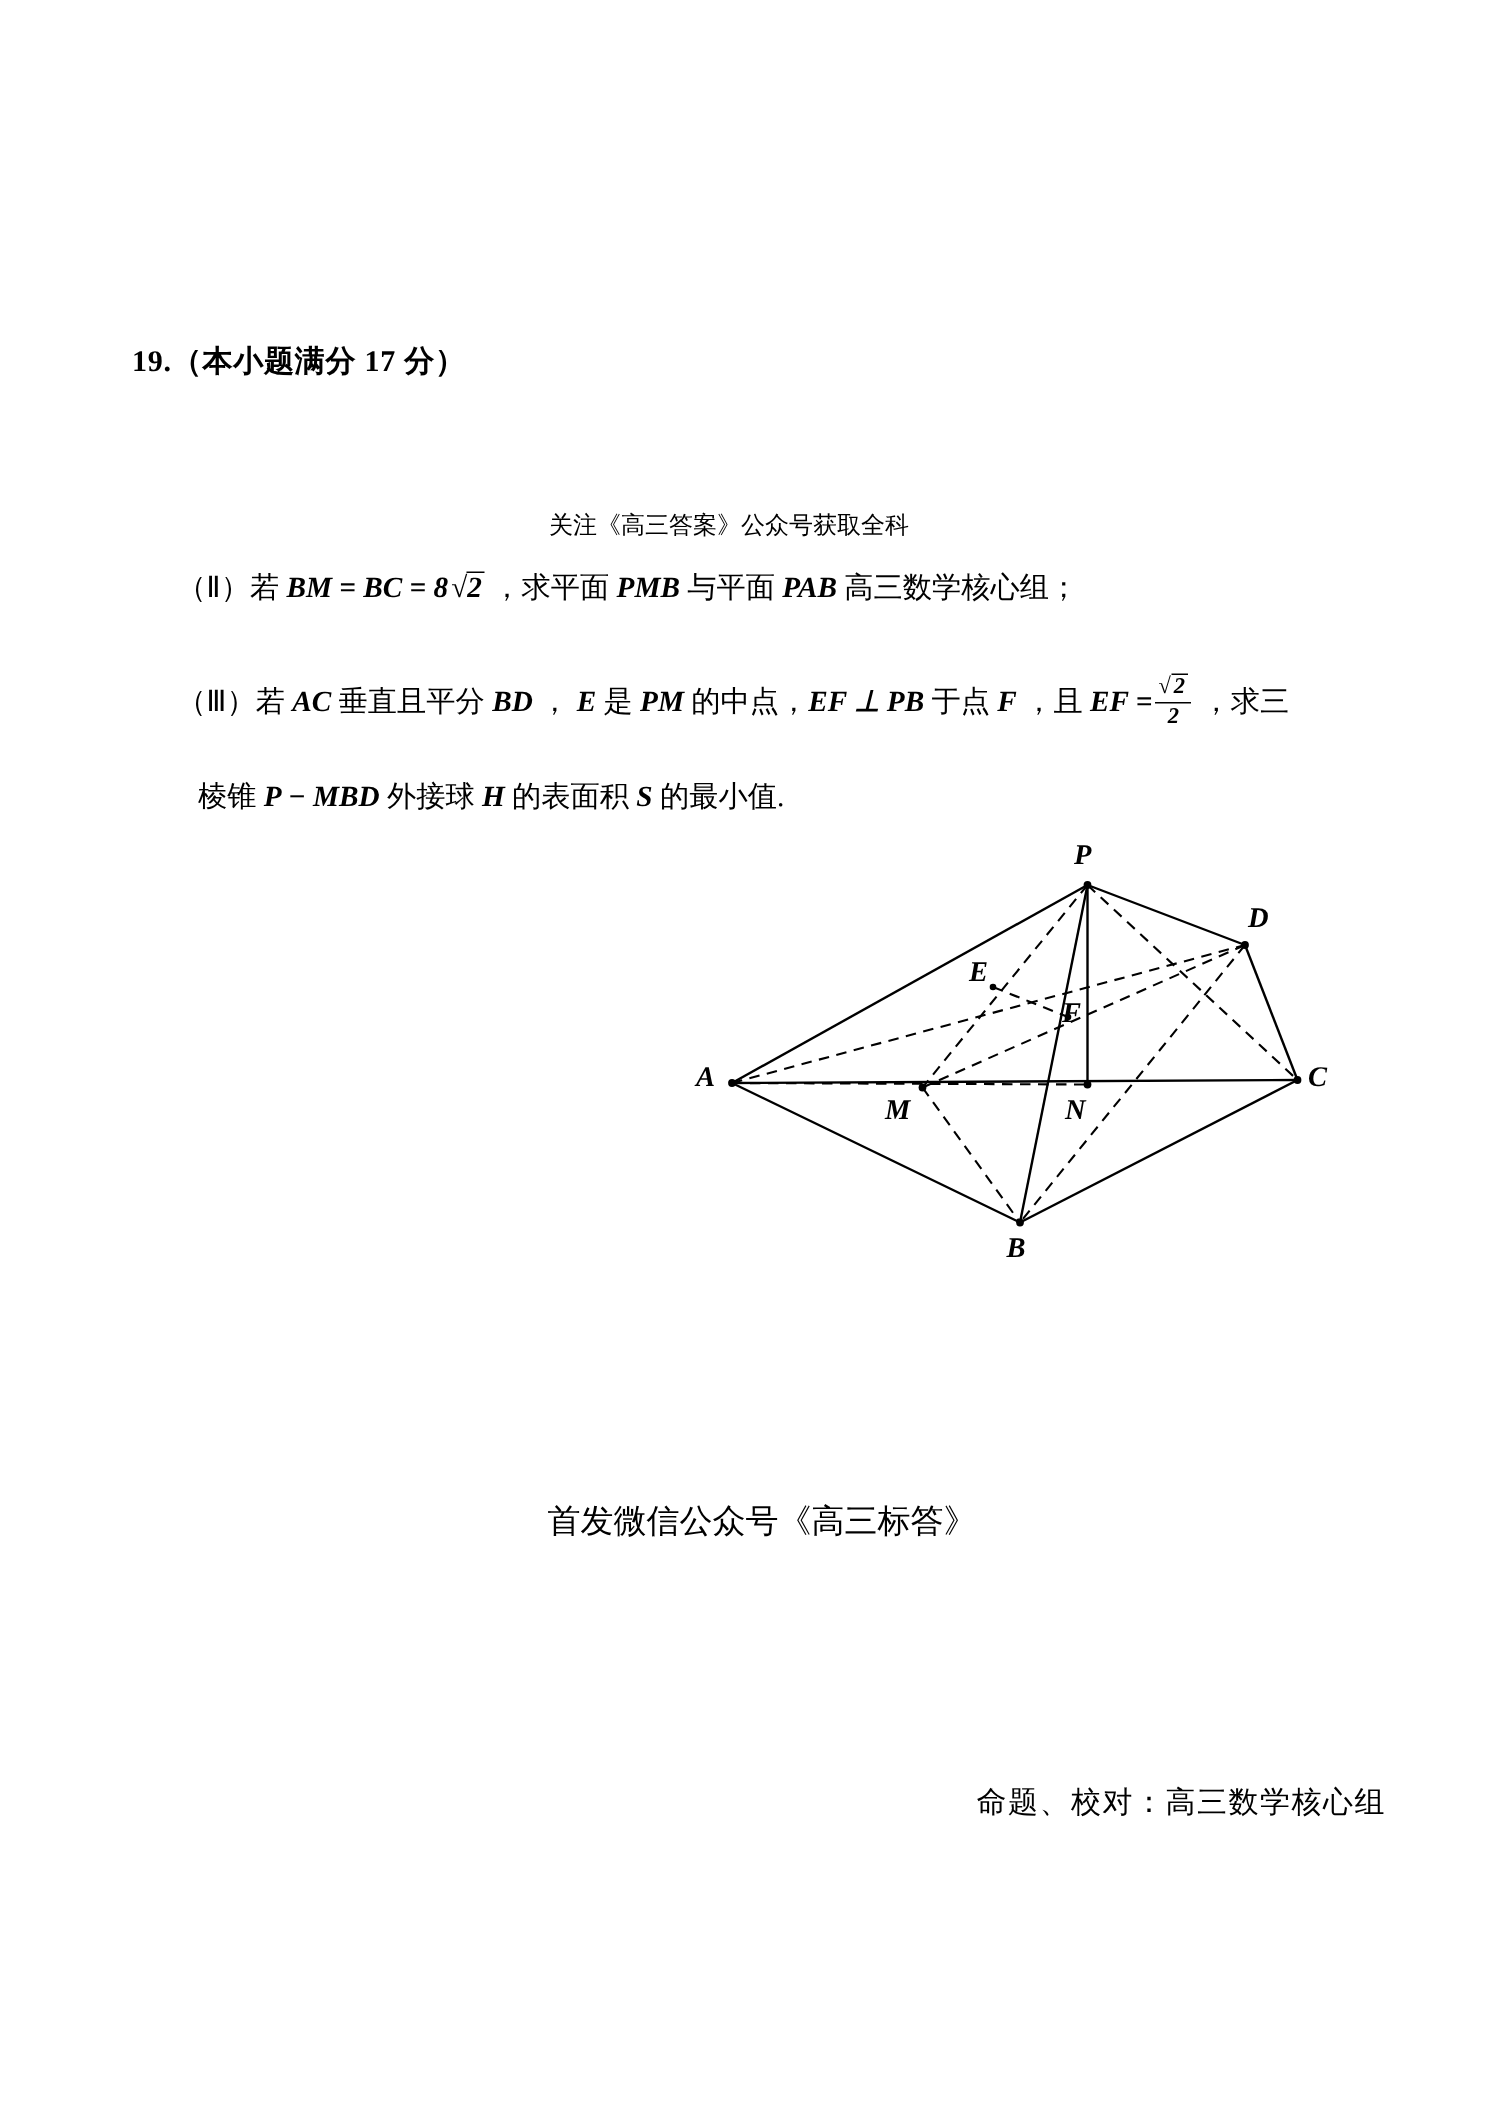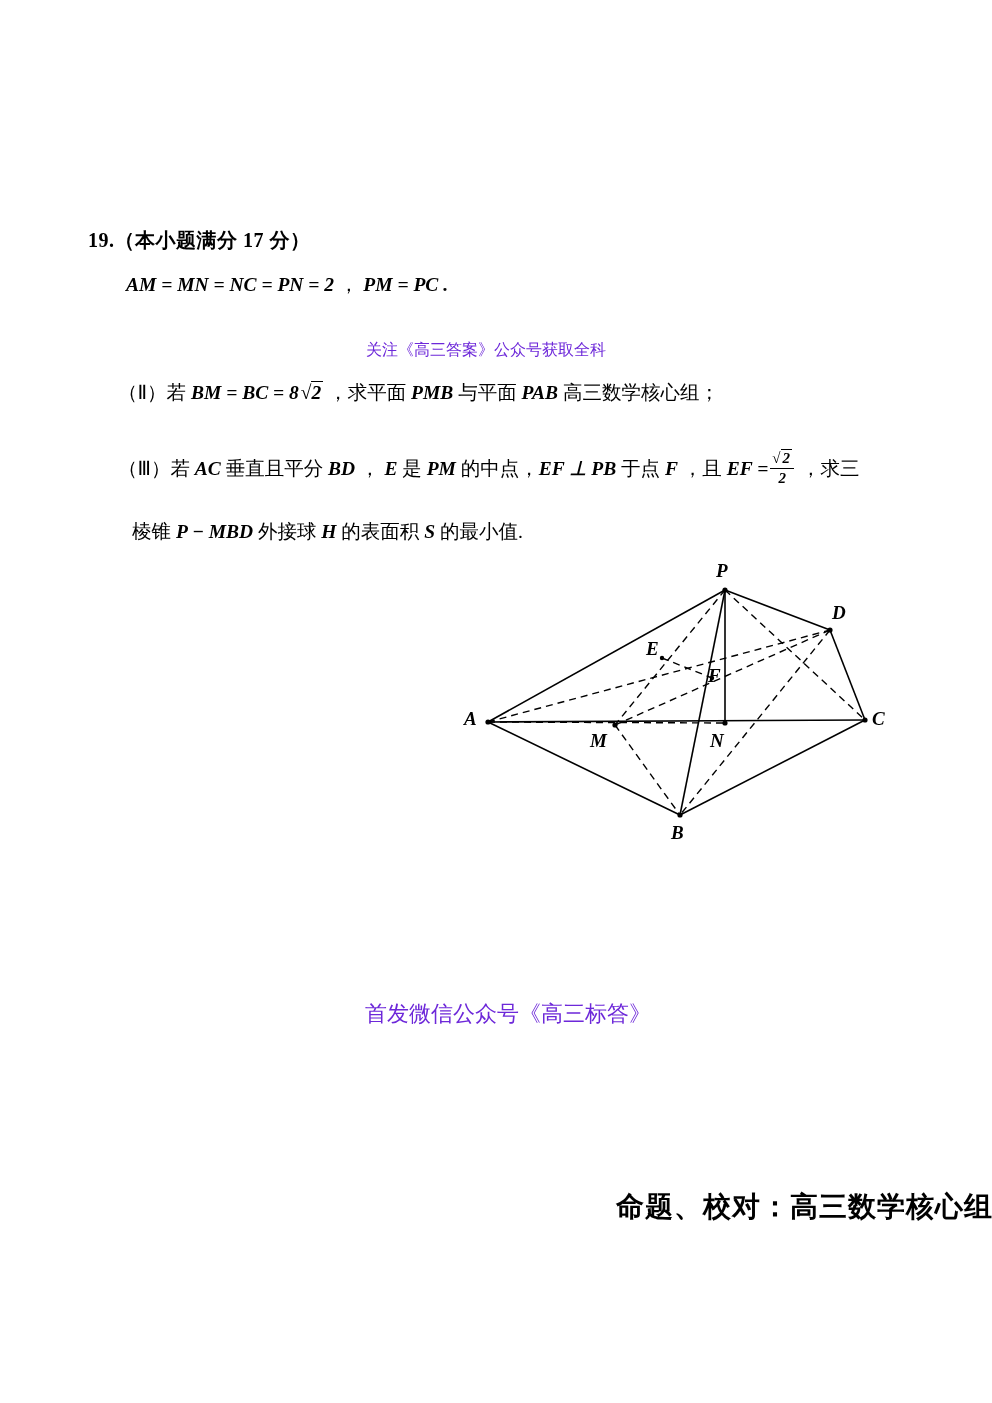--- a/index.html
+++ b/index.html
@@ -68,21 +68,21 @@
   .rad .sign { font-size: 1em; }
   .rad .arg {
     border-top: 1.1px solid #000;
     padding: 0 2px 0 1px;
     margin-left: -1px;
   }
 
   
   .red-note {
     position: absolute;
-    color: #6d28d9;
+    color: #000000;
     font-size: 16px;
     white-space: nowrap;
     font-family: Liberation Serif, serif;
   }
   .red1 { left: 366px; top: 340px; }
   .red2 { left: 365px; top: 999px; font-size: 22px; }
 
   
   .figure {
     position: absolute;
@@ -96,41 +96,38 @@
     position: absolute;
     font-family: "Liberation Serif", serif;
     font-style: italic;
     font-weight: bold;
     font-size: 19px;
   }
 
   
   .footer {
     position: absolute;
-    left: 616px;
+    left: 651px;
     top: 1188px;
-    font-size: 28px;
-    font-weight: bold;
+    font-size: 20px;
+    font-weight: normal;
     white-space: nowrap;
     letter-spacing: 1px;
   }
 </style>
 </head>
 <body>
 
 <div class="page">
 
   <div class="q-head">
     <span class="num">19</span><span>.</span><span>（本小题满分 17 分）</span>
   </div>
 
 
-  <div class="line l2">
-    <span class="mi">AM = MN = NC = PN = 2</span><span> ， </span><span class="mi">PM = PC</span><span class="mi"> .</span>
-  </div>
 
 
   <div class="line l4">
     <span>（Ⅱ）若 </span><span class="mi">BM = BC = 8</span><span class="rad"><span class="sign">√</span><span class="arg mi">2</span></span><span> ，求平面 </span><span class="mi">PMB</span><span> 与平面 </span><span class="mi">PAB</span><span> 高三数学核心组；</span>
   </div>
 
   <div class="line l5">
     <span>（Ⅲ）若 </span><span class="mi">AC</span><span> 垂直且平分 </span><span class="mi">BD</span><span> ， </span><span class="mi">E</span><span> 是 </span><span class="mi">PM</span><span> 的中点，</span><span class="mi">EF ⊥ PB</span><span> 于点 </span><span class="mi">F</span><span> ，且 </span><span class="mi">EF =</span><span class="frac"><span class="top">√<span class="mi" style="border-top:1.1px solid #000; padding:0 2px;">2</span></span><span class="bar"></span><span class="bot mi">2</span></span><span> ，求三</span>
   </div>
 

